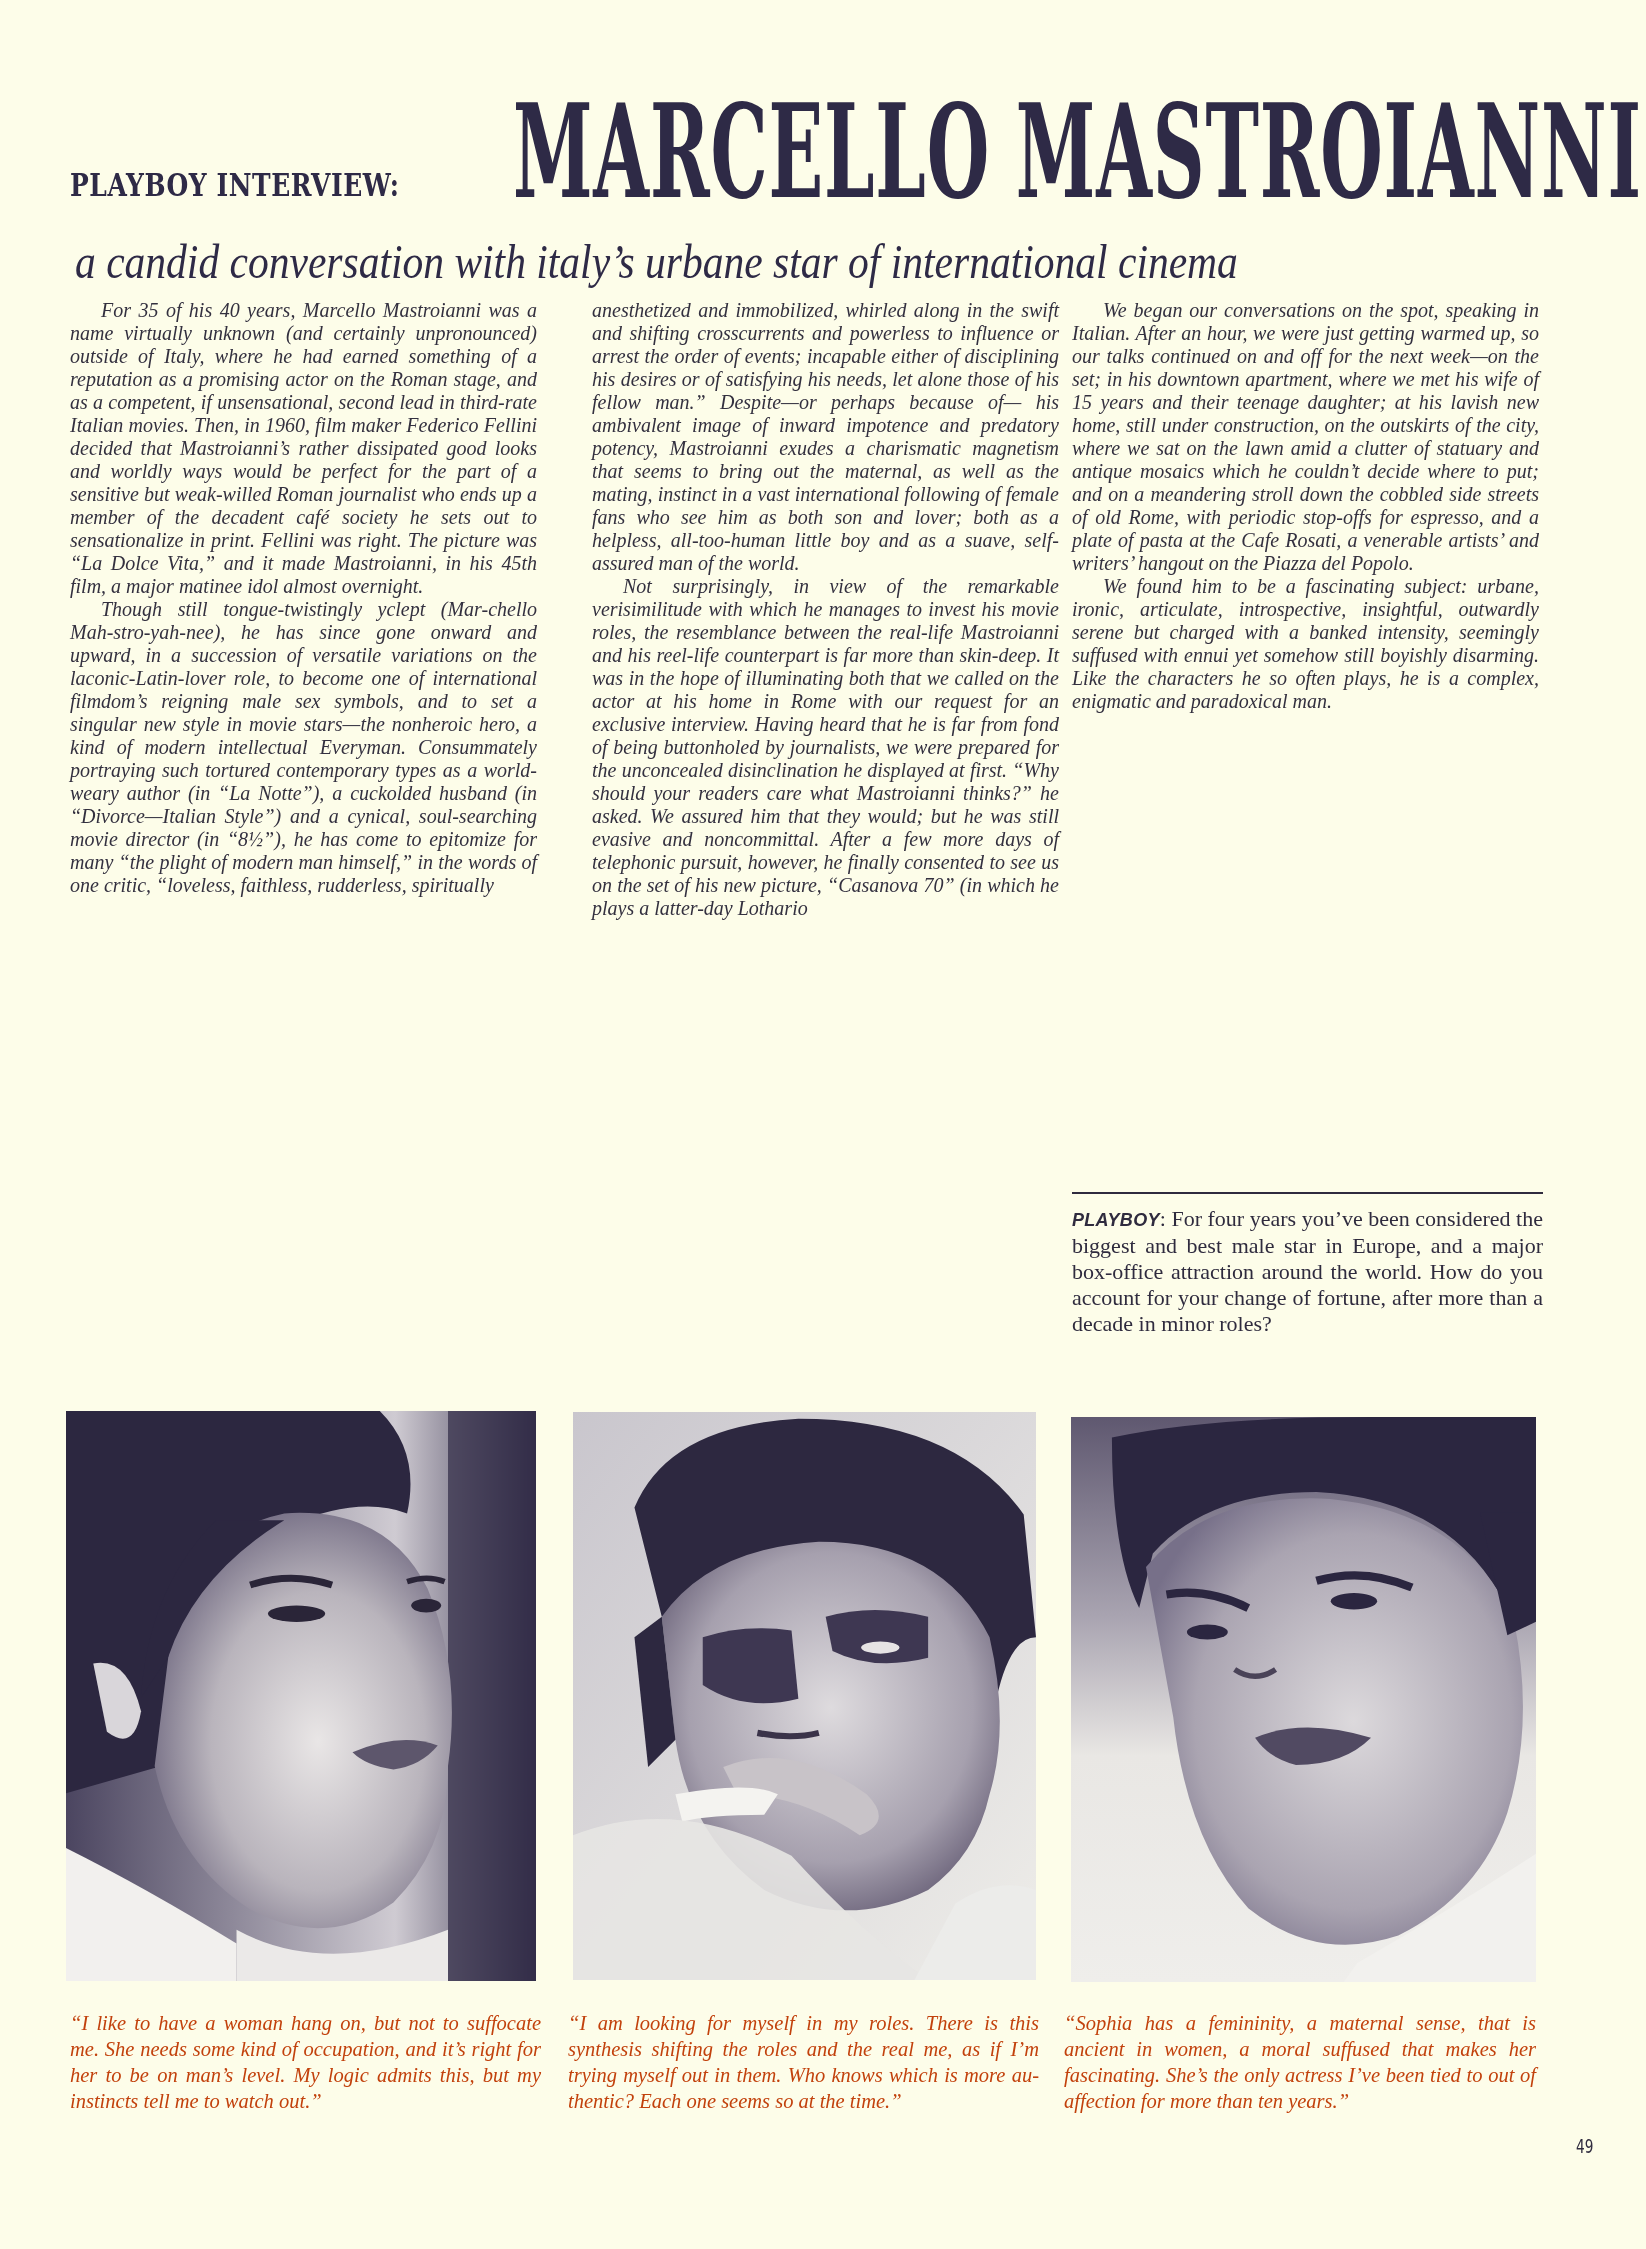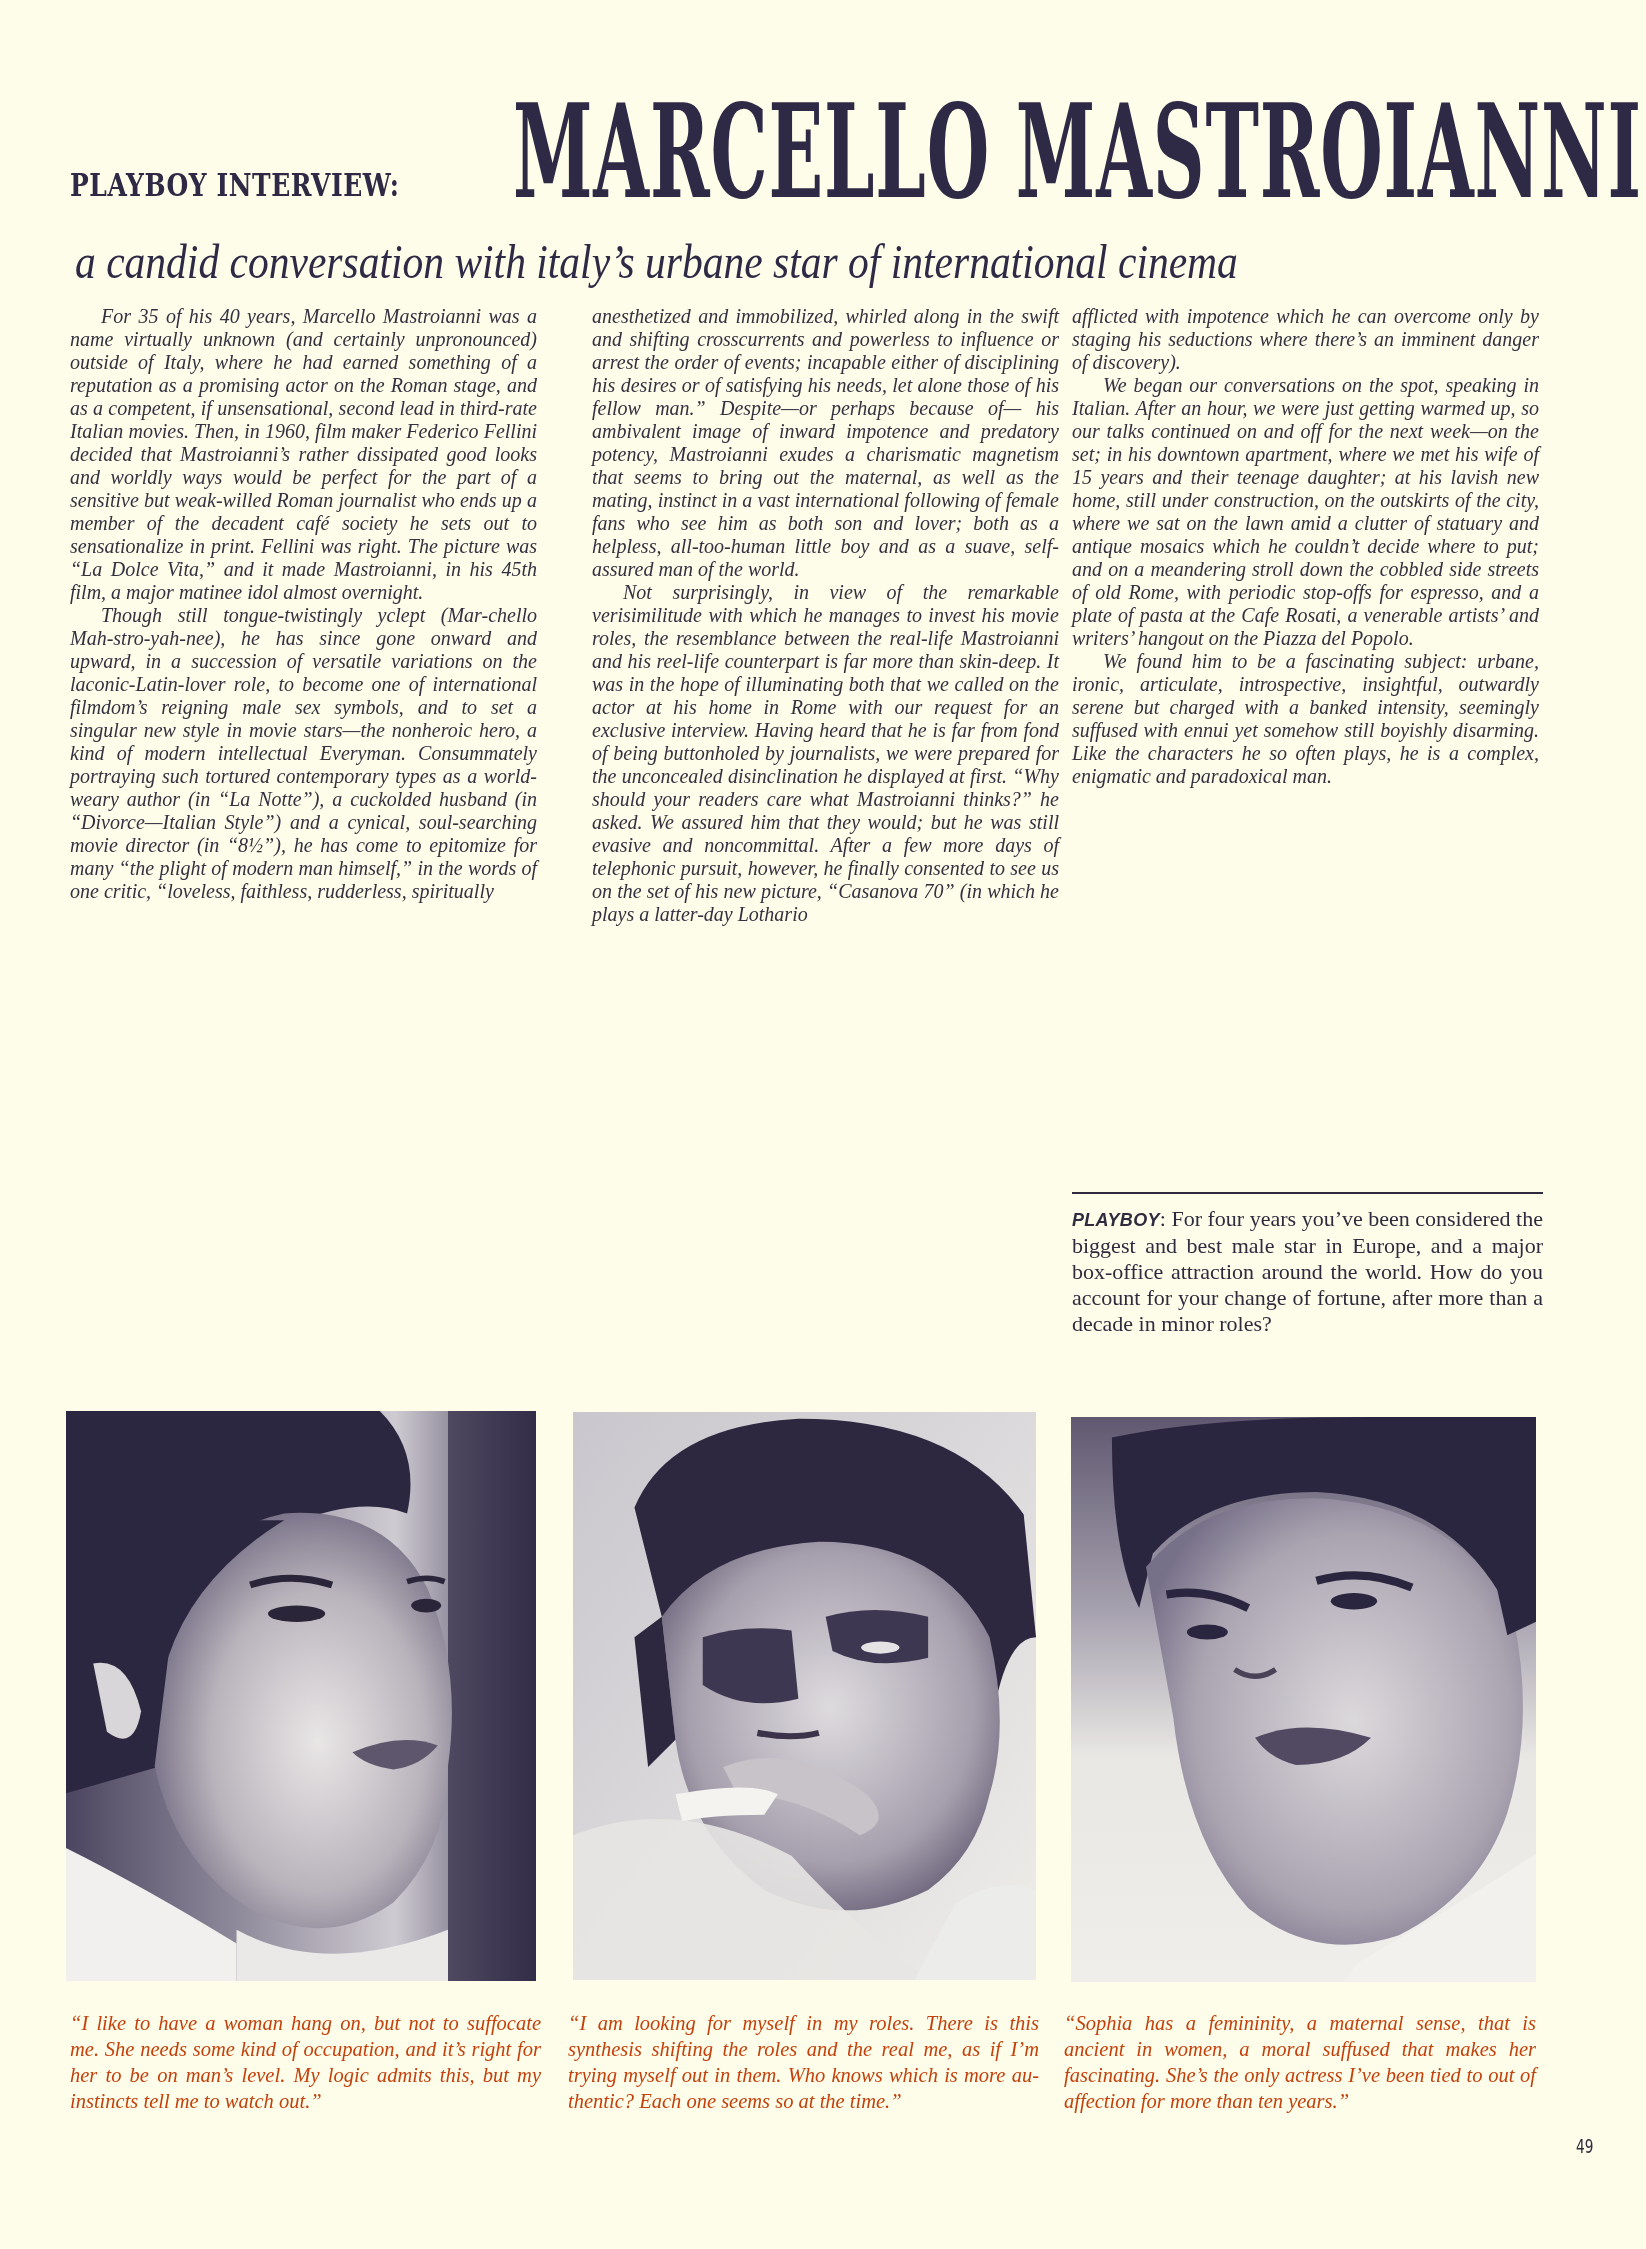--- a/index.html
+++ b/index.html
@@ -50,21 +50,20 @@
     position: absolute;
     top: 299px;
     width: 467px;
     font-family: "Liberation Serif", serif;
     font-style: italic;
     font-size: 20px;
     line-height: 23px;
     text-align: justify;
     color: #33303f;
     hyphens: manual;
-    margin-top: 6px;
   }
   .col p { margin: 0; text-indent: 31px; }
   .col p.noindent { text-indent: 0; }
   #col1 { left: 70px; }
   #col2 { left: 592px; }
   #col3 { left: 1072px; }
   .rule {
     position: absolute; left: 1072px; top: 1192px;
     width: 471px; height: 2px; background: #2f2b3e;
   }
@@ -124,21 +123,20 @@
 
 <div class="col" id="col1">
   <p>For 35 of his 40 years, Marcello Ma­stroianni was a name virtually unknown (and certainly unpronounced) outside of Italy, where he had earned something of a reputation as a promising actor on the Roman stage, and as a competent, if un­sensational, second lead in third-rate Italian movies. Then, in 1960, film maker Federico Fellini decided that Mastroian­ni’s rather dissipated good looks and worldly ways would be perfect for the part of a sensitive but weak-willed Ro­man journalist who ends up a member of the decadent café society he sets out to sensationalize in print. Fellini was right. The picture was “La Dolce Vita,” and it made Mastroianni, in his 45th film, a major matinee idol almost over­night.</p>
   <p>Though still tongue-twistingly yclept (Mar-chello Mah-stro-yah-nee), he has since gone onward and upward, in a succession of versatile variations on the laconic-Latin-lover role, to become one of international filmdom’s reigning male sex symbols, and to set a singular new style in movie stars—the nonheroic hero, a kind of modern intellectual Everyman. Consummately portraying such tortured contemporary types as a world-weary author (in “La Notte”), a cuckolded husband (in “Divorce—Italian Style”) and a cynical, soul-searching movie di­rector (in “8½”), he has come to epito­mize for many “the plight of modern man himself,” in the words of one critic, “loveless, faithless, rudderless, spiritually</p>
 </div>
 <div class="col" id="col2">
   <p class="noindent">anesthetized and immobilized, whirled along in the swift and shifting crosscur­rents and powerless to influence or arrest the order of events; incapable either of disciplining his desires or of satisfying his needs, let alone those of his fellow man.” Despite—or perhaps because of— his ambivalent image of inward impo­tence and predatory potency, Mastroian­ni exudes a charismatic magnetism that seems to bring out the maternal, as well as the mating, instinct in a vast interna­tional following of female fans who see him as both son and lover; both as a helpless, all-too-human little boy and as a suave, self-assured man of the world.</p>
   <p>Not surprisingly, in view of the re­markable verisimilitude with which he manages to invest his movie roles, the resemblance between the real-life Ma­stroianni and his reel-life counterpart is far more than skin-deep. It was in the hope of illuminating both that we called on the actor at his home in Rome with our request for an exclusive interview. Having heard that he is far from fond of being buttonholed by journalists, we were prepared for the unconcealed disin­clination he displayed at first. “Why should your readers care what Ma­stroianni thinks?” he asked. We assured him that they would; but he was still evasive and noncommittal. After a few more days of telephonic pursuit, howev­er, he finally consented to see us on the set of his new picture, “Casanova 70” (in which he plays a latter-day Lothario</p>
 </div>
 <div class="col" id="col3">
-  <p class="noindent">afflicted with impotence which he can overcome only by staging his seductions where there’s an imminent danger of discovery).</p>
   <p>We began our conversations on the spot, speaking in Italian. After an hour, we were just getting warmed up, so our talks continued on and off for the next week—on the set; in his downtown apartment, where we met his wife of 15 years and their teenage daughter; at his lavish new home, still under construc­tion, on the outskirts of the city, where we sat on the lawn amid a clutter of statuary and antique mosaics which he couldn’t decide where to put; and on a meandering stroll down the cobbled side streets of old Rome, with periodic stop-offs for espresso, and a plate of pasta at the Cafe Rosati, a venerable artists’ and writers’ hangout on the Piazza del Popolo.</p>
   <p>We found him to be a fascinating sub­ject: urbane, ironic, articulate, introspec­tive, insightful, outwardly serene but charged with a banked intensity, seem­ingly suffused with ennui yet somehow still boyishly disarming. Like the charac­ters he so often plays, he is a complex, enigmatic and paradoxical man.</p>
 </div>
 
 <div class="rule"></div>
 
 <div class="qa">
   <span class="speaker">PLAYBOY</span><span>: </span><span>For four years you’ve been con­sidered the biggest and best male star in Europe, and a major box-office attrac­tion around the world. How do you ac­count for your change of fortune, after more than a decade in minor roles?</span>
 </div>
 

